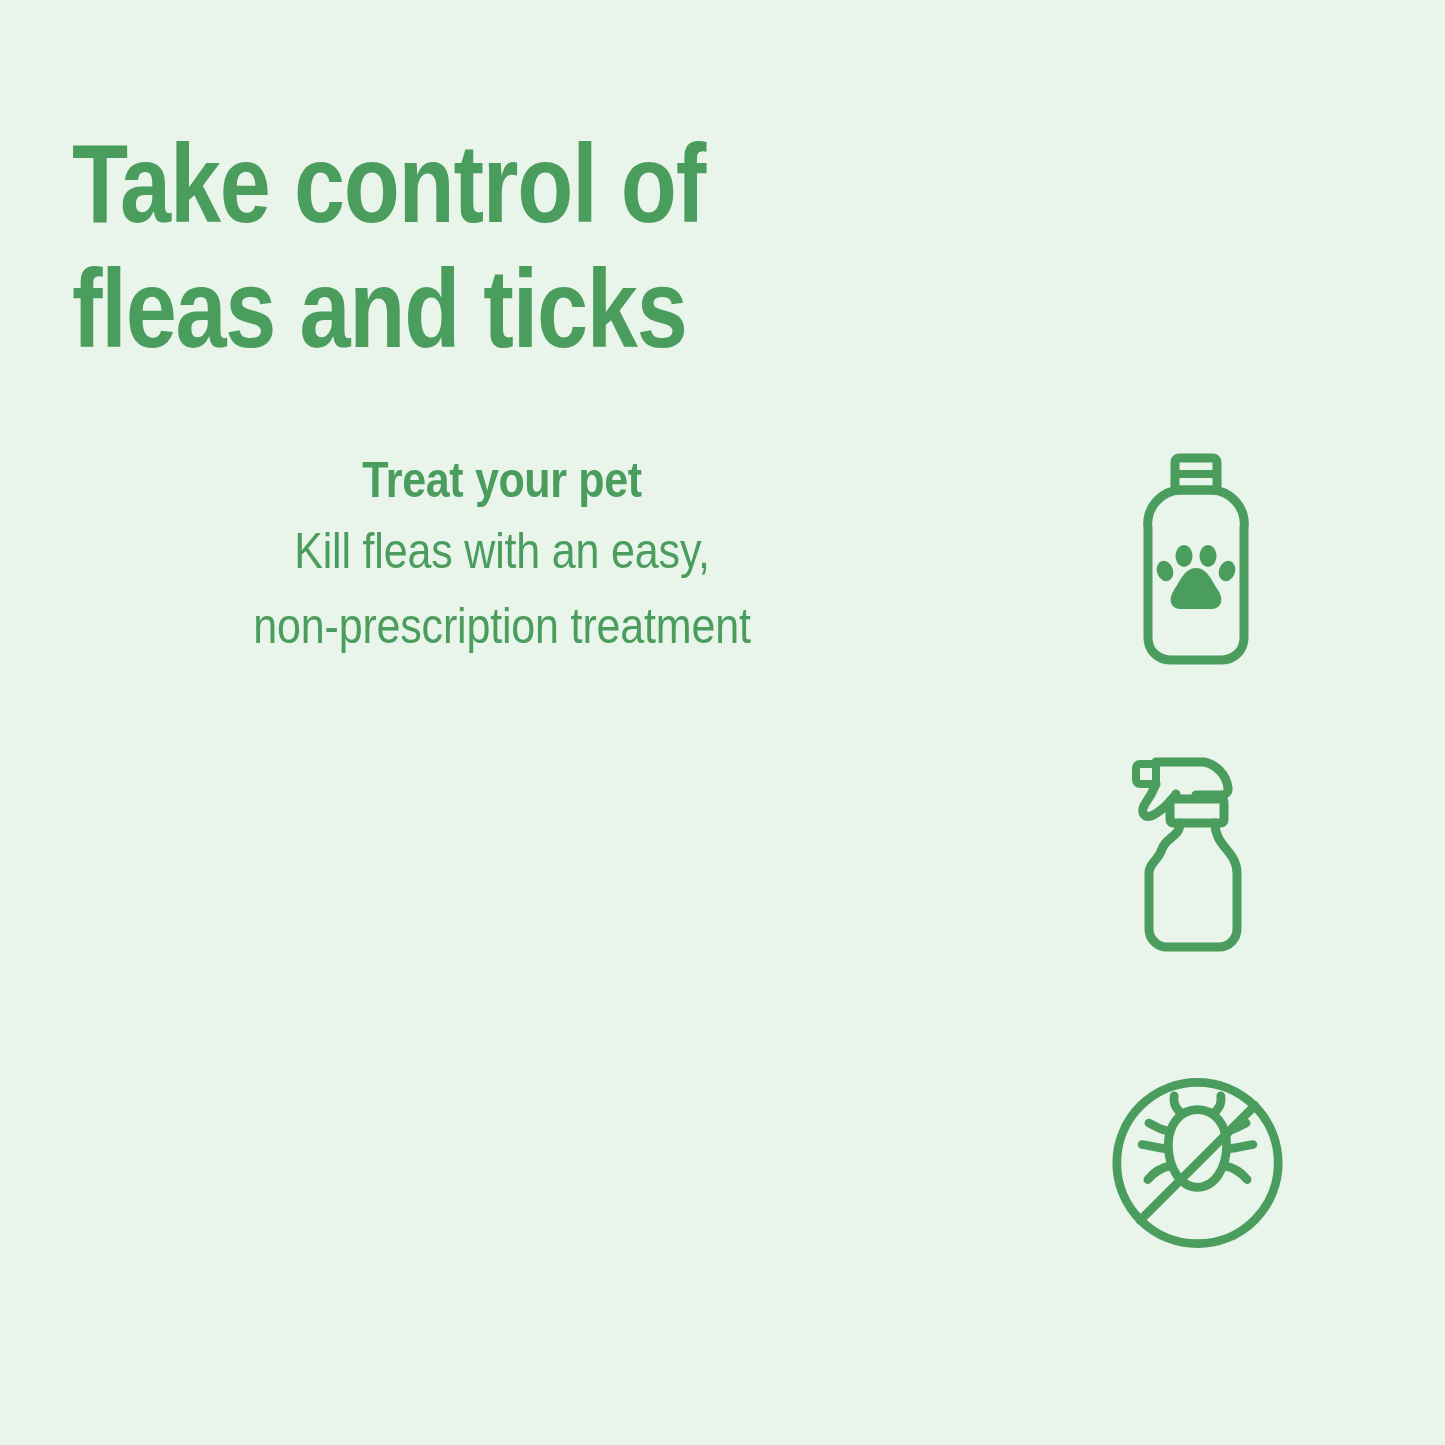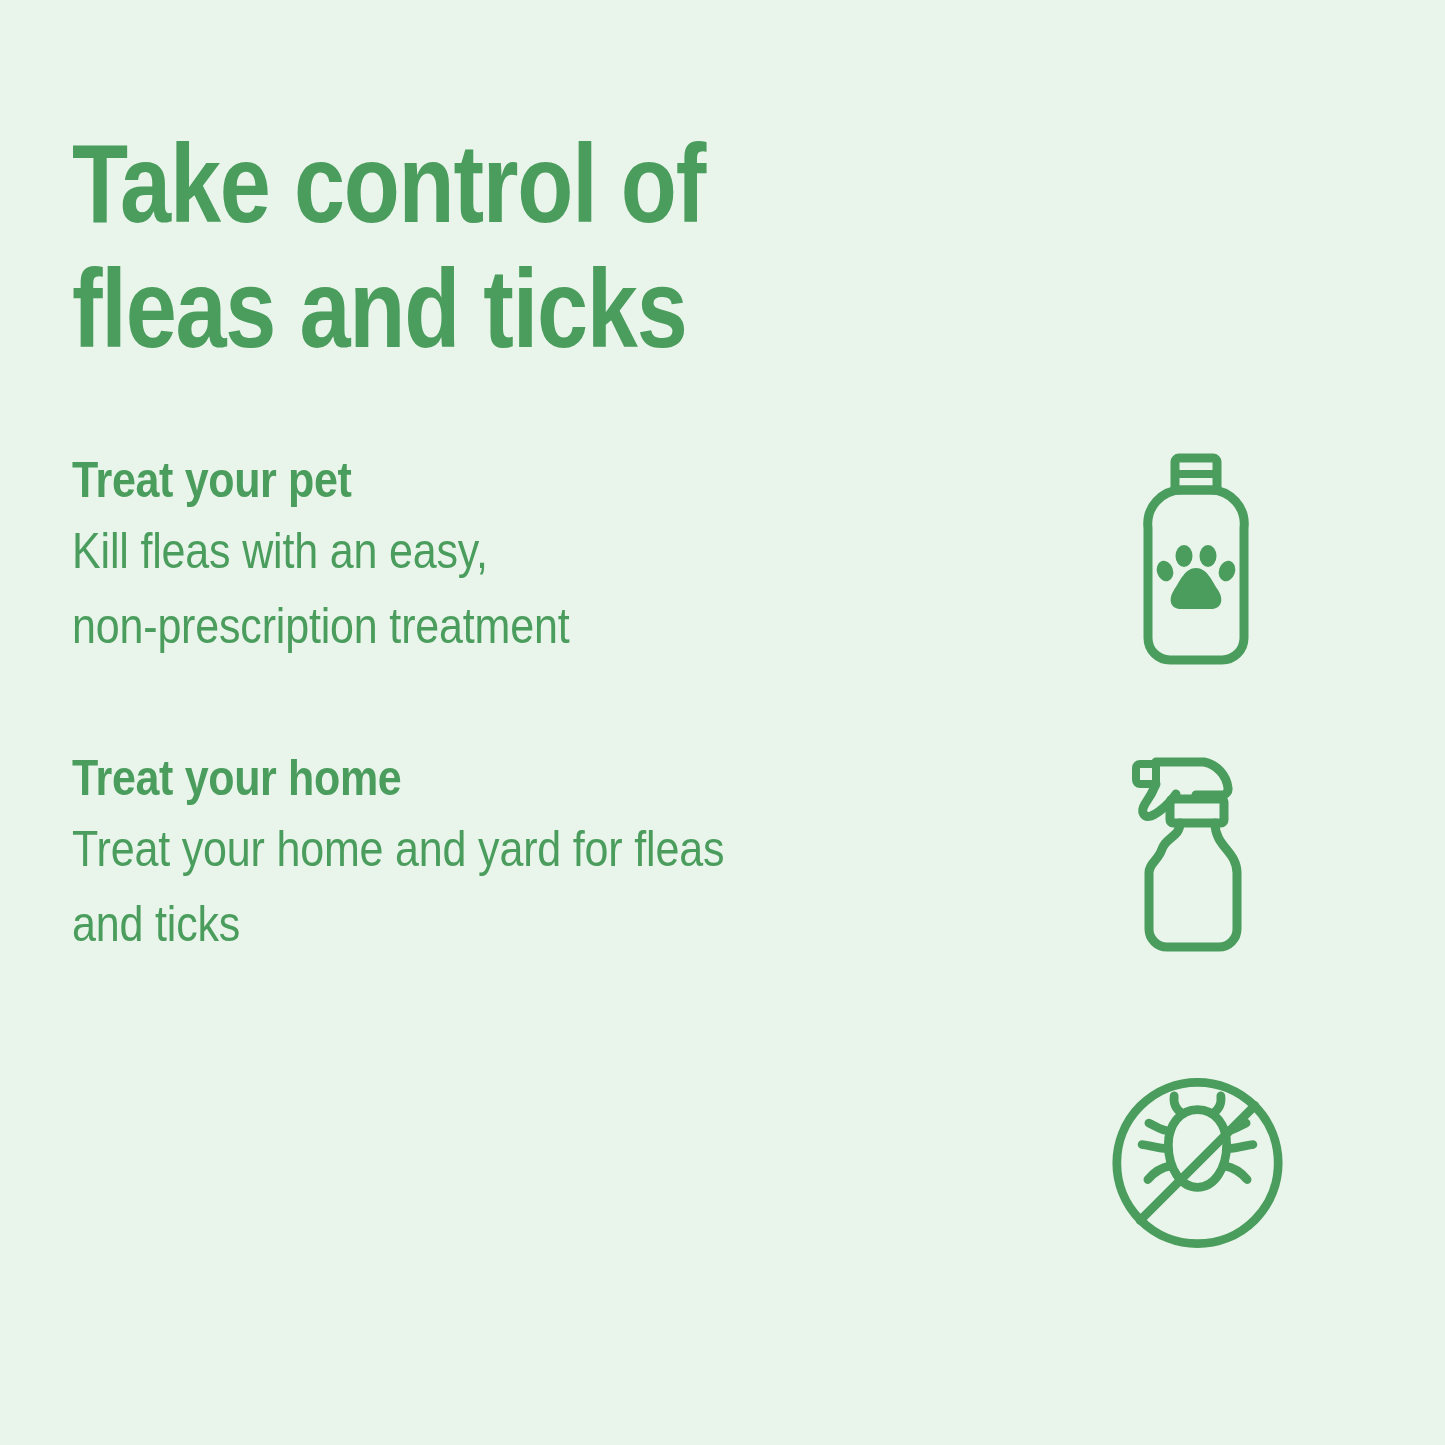--- a/index.html
+++ b/index.html
@@ -37,20 +37,21 @@
     transform: scaleX(0.82);
     transform-origin: left top;
     white-space: pre-line;
   }
 
   
   .feature {
     position: absolute;
     left: 72px;
     width: 1000px;
+    text-align: center;
   }
   .feature-1 { top: 452px; }
   .feature-2 { top: 750px; }
   .feature-3 { top: 1044px; }
 
   .feature-title {
     color: #4a9d5d;
     font-size: 50px;
     font-weight: 700;
     line-height: 1.12;
@@ -89,25 +90,20 @@
 
   <h1 class="headline">Take control of
 fleas and ticks</h1>
 
   <div class="feature feature-1">
     <div class="feature-title">Treat your pet</div>
     <div class="feature-body">Kill fleas with an easy,
 non-prescription treatment</div>
   </div>
 
-  <div class="feature feature-2">
-    <div class="feature-title">Treat your home</div>
-    <div class="feature-body">Treat your home and yard for fleas
-and ticks</div>
-  </div>
 
 
   <div class="icon-slot icon-bottle">
     <svg viewBox="0 0 140 220" fill="none" xmlns="http://www.w3.org/2000/svg">
 
       <path d="M53 6 h34 a4 4 0 0 1 4 4 v28 h-42 v-28 a4 4 0 0 1 4 -4 z" stroke="#4a9d5d" stroke-width="9" stroke-linejoin="round"></path>
       <line x1="49" y1="22" x2="91" y2="22" stroke="#4a9d5d" stroke-width="8"></line>
 
       <path d="M22 76 a34 34 0 0 1 34 -38 h28 a34 34 0 0 1 34 38 v110 a22 22 0 0 1 -22 22 h-52 a22 22 0 0 1 -22 -22 z" stroke="#4a9d5d" stroke-width="9" stroke-linejoin="round"></path>
 

